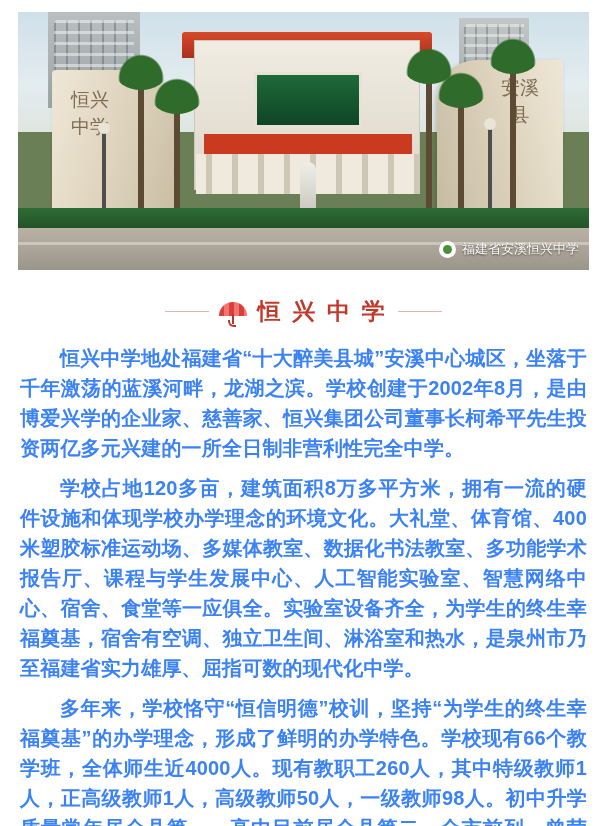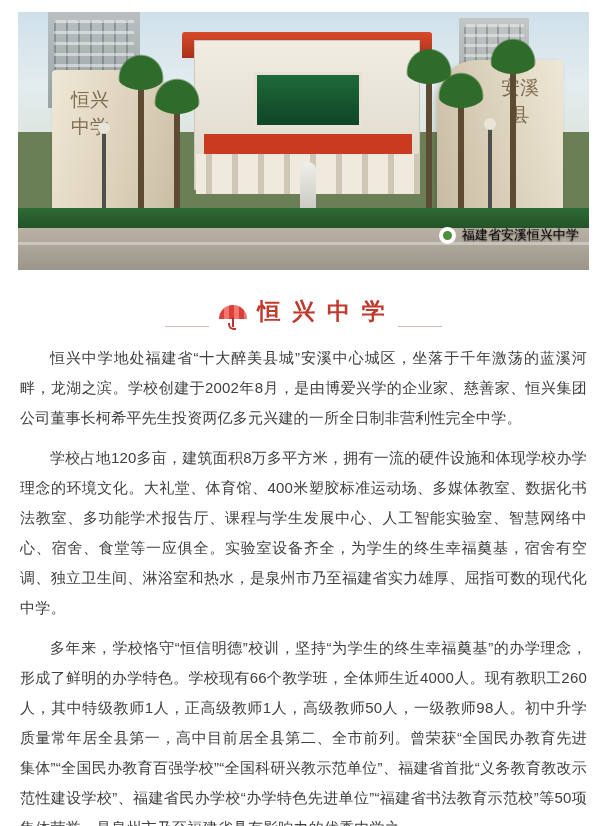--- a/index.html
+++ b/index.html
@@ -181,45 +181,45 @@
   }
   .lamp::before {
     content: "";
     position: absolute; left: -4px; top: -10px; width: 12px; height: 12px;
     background: #e8e4d8; border-radius: 50%;
   }
   .l1 { left: 84px; top: 120px; height: 90px; }
   .l2 { left: 470px; top: 116px; height: 94px; }
   .watermark {
     position: absolute;
-    right: 10px; bottom: 26px;
+    right: 10px; bottom: 12px;
     display: flex;
     align-items: center;
     gap: 6px;
-    color: #000000;
+    color: #ffffff;
     font-size: 13px;
     text-shadow: 0 1px 2px rgba(0,0,0,.6);
   }
   .wm-logo {
     width: 17px; height: 17px; border-radius: 50%;
     background: #ffffff;
     position: relative;
     flex: 0 0 auto;
   }
   .wm-logo::after {
     content: "";
     position: absolute; left: 4px; top: 4px; width: 9px; height: 9px;
     border-radius: 50%;
     background: #4b8f3c;
   }
 
   
   .title-row {
     display: flex;
-    align-items: flex-end;
+    align-items: center;
     justify-content: center;
     gap: 10px;
     margin: 26px 0 16px 0;
   }
   .title-rule {
     width: 44px; height: 0;
     border-top: 1px solid #d9b9b0;
   }
   .umbrella {
     position: relative;
@@ -252,27 +252,28 @@
     letter-spacing: 3px;
     white-space: nowrap;
   }
 
   
   .article {
     padding: 0 2px;
   }
   .para {
     font-family: "Liberation Sans", sans-serif;
-    font-size: 15px;
+    font-size: 20px;
     line-height: 30px;
-    color: #404040;
+    color: #3b82f6;
     text-align: justify;
     text-indent: 2em;
     margin: 0 0 10px 0;
     letter-spacing: .2px;
+    font-weight: bold;
   }
 </style>
 </head>
 <body>
 
 <div class="page">
 
   <div class="hero">
     <div class="sky"></div>
     <div class="bldg-left"></div>

